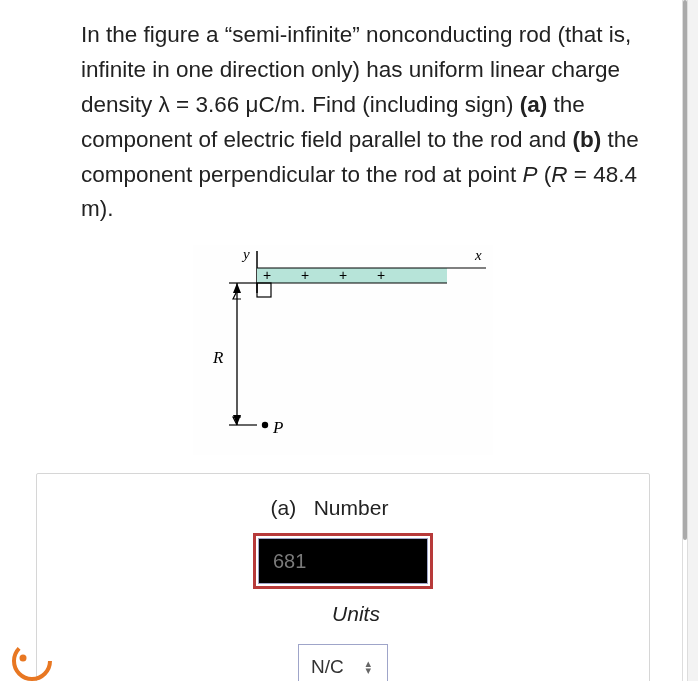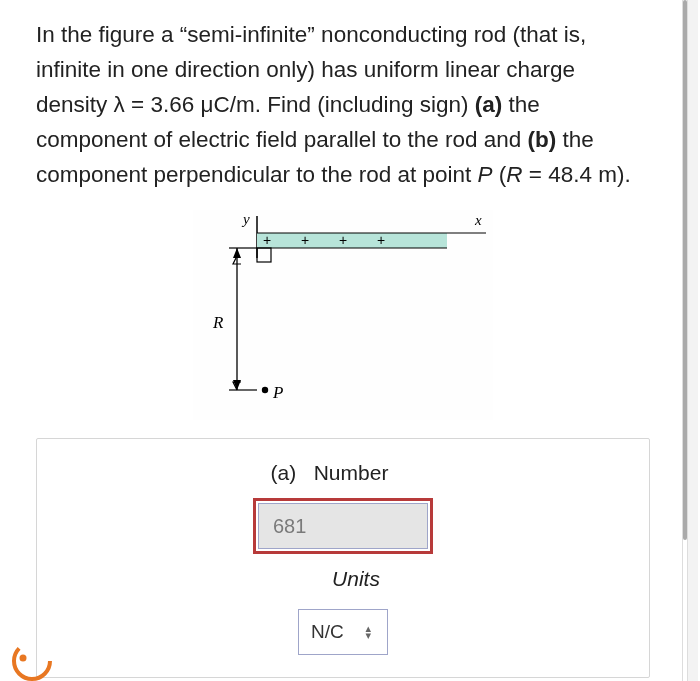--- a/index.html
+++ b/index.html
@@ -44,20 +44,21 @@
     width: 4px;
     height: 540px;
     background: #aaa;
     border-radius: 2px;
   }
   .problem {
     font-size: 22.5px;
     line-height: 1.55;
     color: #222;
     margin-bottom: 18px;
+    margin-left: 45px;
   }
   .b { font-weight: 700; }
   .figure {
     width: 300px;
     height: 210px;
     margin: 0 auto 18px auto;
     position: relative;
     background: #fefefe;
   }
   .answer-block {
@@ -75,21 +76,21 @@
   .answer-label { min-width: 145px; }
   .number-input {
     width: 170px;
     height: 46px;
     border: 1px solid #9fa5c9;
     outline: 3px solid #b73a3a;
     outline-offset: 2px;
     padding: 0 14px;
     font-size: 20px;
     color: #7a7a7a;
-    background: #e5e5e5;
+    background: #000000;
     display: flex;
     align-items: center;
   }
   .units-label { margin-left: 26px; font-style: italic; }
   .units-select {
     width: 90px;
     height: 46px;
     border: 1px solid #9fa5c9;
     padding: 0 16px 0 12px;
     font-size: 19px;

